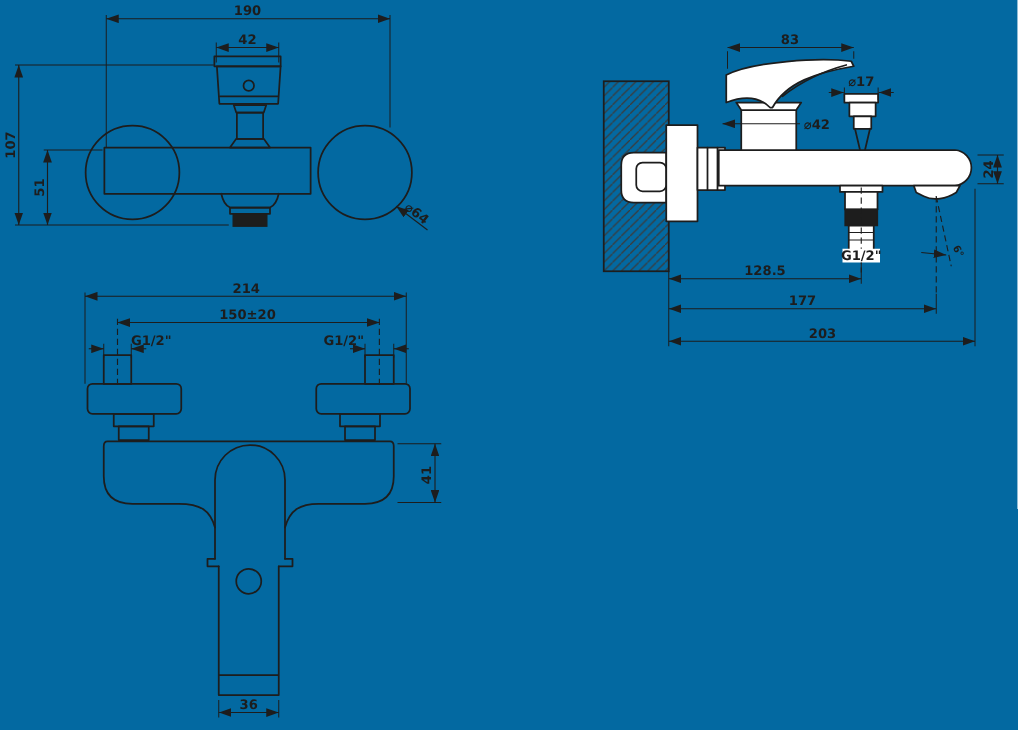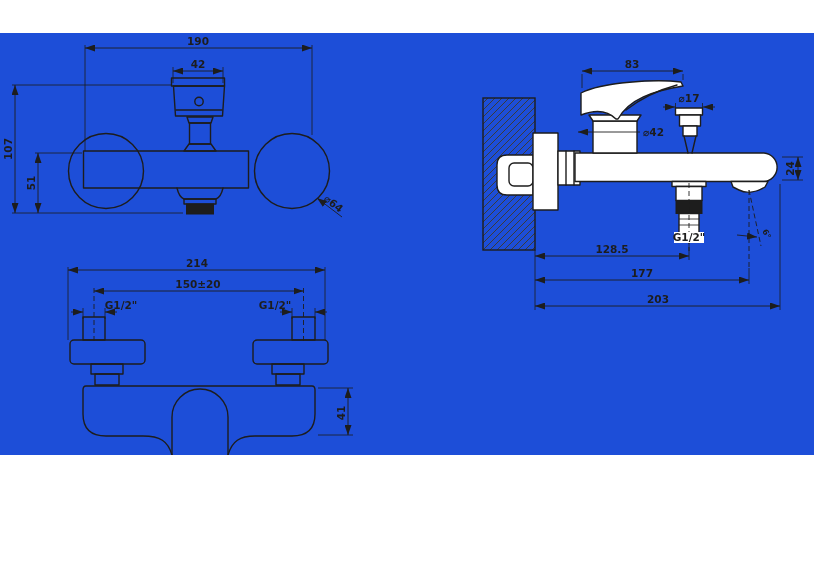--- a/index.html
+++ b/index.html
@@ -1,16 +1,16 @@
 <!DOCTYPE html>
 <html><head>
 <meta charset="utf-8">
 <style>
   html,body{margin:0;padding:0;background:#ffffff;}
-  .sheet{position:relative;width:814px;height:422px;background:#1d4ed8;overflow:hidden;margin-top:33px;}
+  .sheet{position:relative;width:814px;height:584px;background:#0369a1;overflow:hidden;}
   svg{display:block;}
   svg text{font-family:"DejaVu Sans","Liberation Sans",sans-serif;font-size:10.5px;font-weight:700;fill:#1d1d1d;}
   svg text.tiny{font-size:8px;}
   .part{fill:none;stroke:#1d1d1d;stroke-width:1.4;stroke-linejoin:round;stroke-linecap:round;}
   .partfill{fill:#ffffff;stroke:#1d1d1d;stroke-width:1.4;stroke-linejoin:round;}
   .solid{fill:#1d1d1d;stroke:#1d1d1d;stroke-width:1;}
   .dim{fill:none;stroke:#1d1d1d;stroke-width:0.9;}
   .ext{fill:none;stroke:#1d1d1d;stroke-width:0.8;}
   .dash{fill:none;stroke:#1d1d1d;stroke-width:0.9;stroke-dasharray:5 3;}
   .bg{fill:#ffffff;stroke:none;}

